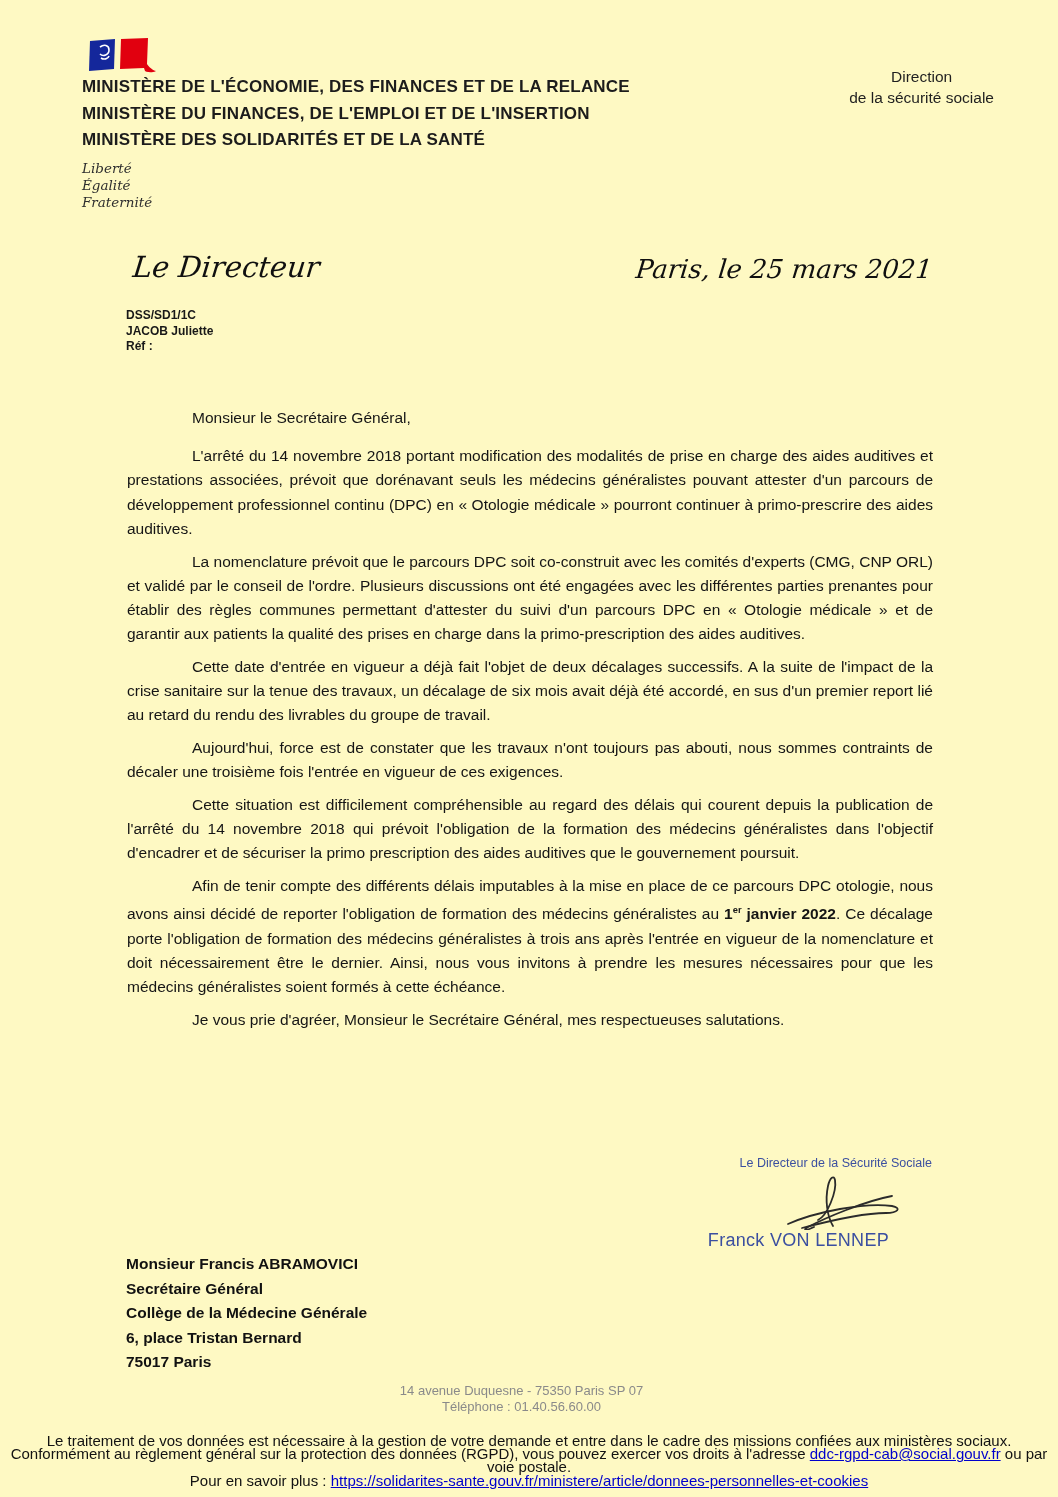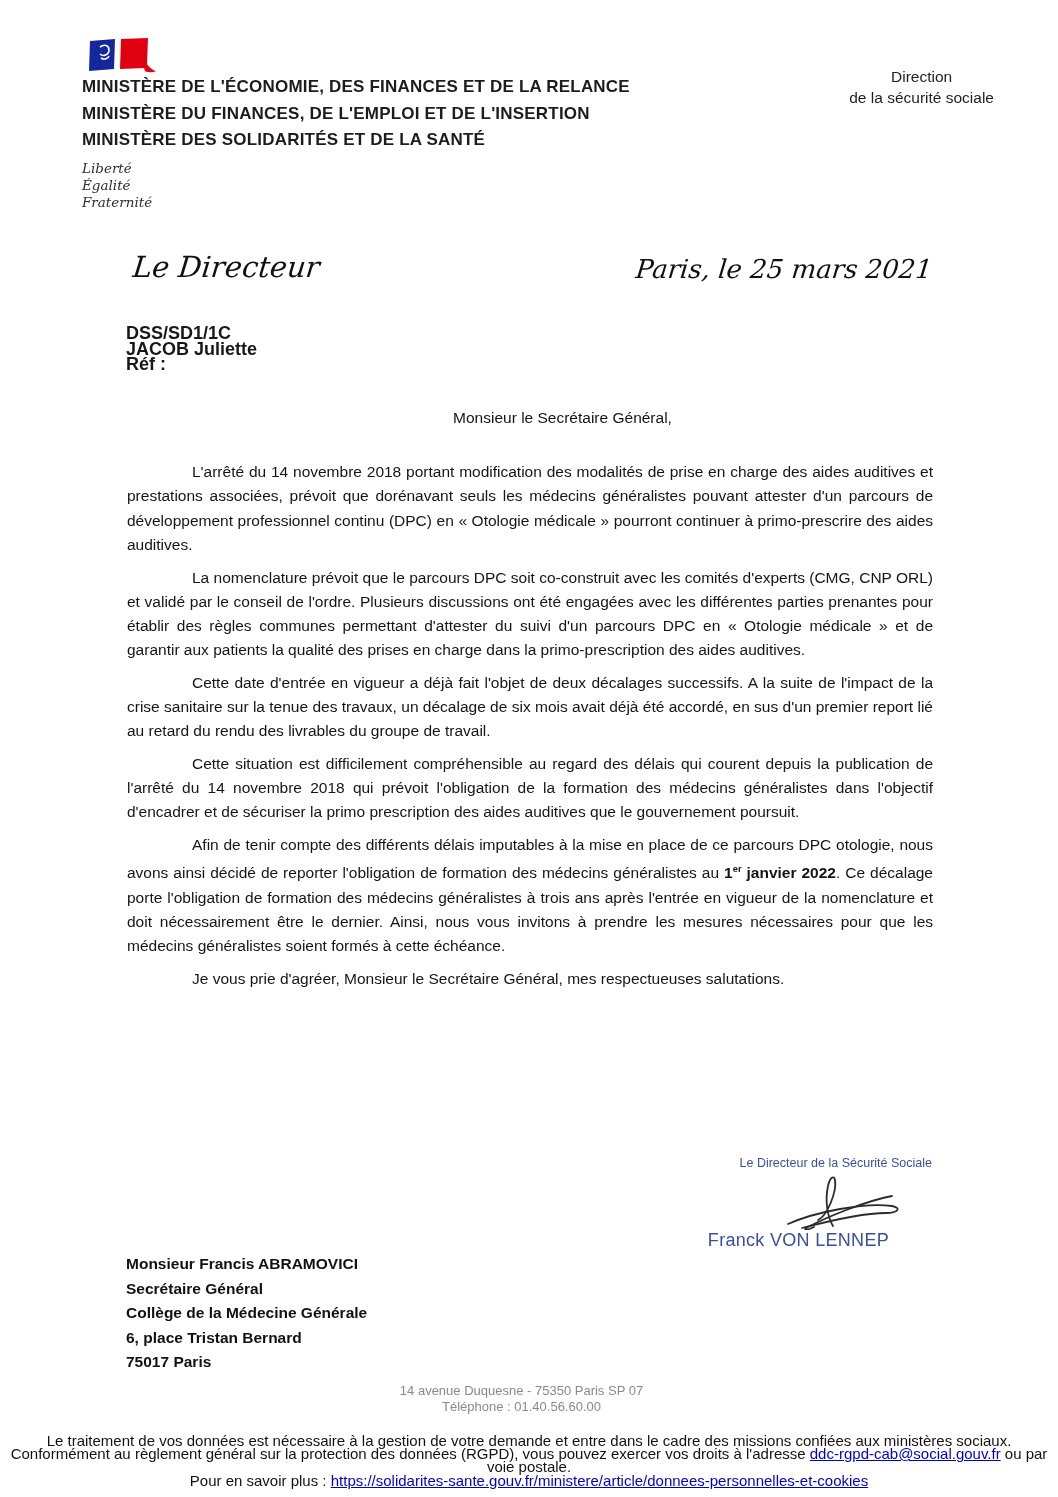--- a/index.html
+++ b/index.html
@@ -1,34 +1,34 @@
 <!DOCTYPE html>
 <html lang="fr"><head>
 <meta charset="utf-8">
 <style>
   html,body{margin:0;padding:0;background:#e8e8e8;}
   .page{
-    position:relative;width:1058px;height:1497px;margin:0 auto;background:#ffffff;
+    position:relative;width:1058px;height:1497px;margin:0 auto;background:#fef9c3;
     overflow:hidden;font-family:"Liberation Sans",sans-serif;color:#1a1a1a;
   }
   
   .logo{position:absolute;left:88px;top:38px;}
   .ministries{position:absolute;left:82px;top:74px;font-weight:bold;font-size:17px;line-height:26.5px;letter-spacing:.2px;color:#1c1c1c;white-space:nowrap;}
   .motto{position:absolute;left:82px;top:160px;font-family:"DejaVu Serif",serif;font-style:italic;font-size:13.5px;line-height:17px;color:#2e2e2e;}
   .direction{position:absolute;right:64px;top:66px;text-align:center;font-size:15.5px;line-height:21px;color:#1f1f1f;}
   
   .script{font-family:"DejaVu Serif",serif;font-style:italic;color:#101010;}
   .sender-title{position:absolute;left:133px;top:250px;font-size:29px;transform:skewX(-6deg);}
   .place-date{position:absolute;right:126px;top:254px;font-size:26px;transform:skewX(-6deg);}
   
-  .ref{position:absolute;left:126px;top:326px;font-size:18px;font-weight:bold;line-height:15.5px;color:#181818;}
+  .ref{position:absolute;left:126px;top:308px;font-size:12px;font-weight:bold;line-height:15.5px;color:#181818;}
   
   .letter-body{position:absolute;left:127px;top:406px;width:806px;font-size:15.5px;line-height:24.2px;text-align:justify;color:#151515;}
   .letter-body p{margin:0 0 8.5px 0;text-indent:65px;}
-  .letter-body p.salutation{margin-bottom:30px;text-align:center;}
+  .letter-body p.salutation{margin-bottom:14px;text-align:left;}
   .sup{font-size:.6em;vertical-align:super;}
   
   .sig-block{position:absolute;right:126px;top:1156px;width:310px;text-align:right;color:#3b4fa0;}
   .sig-title{font-size:12.5px;}
   .sig-scribble{display:block;margin:4px 12px 0 auto;}
   .sig-name{font-size:18px;margin-right:43px;letter-spacing:.3px;}
   
   .recipient{position:absolute;left:126px;top:1252px;font-weight:bold;font-size:15.5px;line-height:24.5px;color:#111;}
   
   .footer{position:absolute;left:0;right:15px;top:1383px;text-align:center;color:#8a8a8a;font-size:13px;line-height:15.5px;}
@@ -73,20 +73,21 @@
     <div>DSS/SD1/1C</div>
     <div>JACOB Juliette</div>
     <div>Réf :</div>
   </div>
 
   <div class="letter-body">
     <p class="salutation">Monsieur le Secrétaire Général,</p>
     <p>L'arrêté du 14 novembre 2018 portant modification des modalités de prise en charge des aides auditives et prestations associées, prévoit que dorénavant seuls les médecins généralistes pouvant attester d'un parcours de développement professionnel continu (DPC) en « Otologie médicale » pourront continuer à primo-prescrire des aides auditives.</p>
     <p>La nomenclature prévoit que le parcours DPC soit co-construit avec les comités d'experts (CMG, CNP ORL) et validé par le conseil de l'ordre. Plusieurs discussions ont été engagées avec les différentes parties prenantes pour établir des règles communes permettant d'attester du suivi d'un parcours DPC en « Otologie médicale » et de garantir aux patients la qualité des prises en charge dans la primo-prescription des aides auditives.</p>
     <p>Cette date d'entrée en vigueur a déjà fait l'objet de deux décalages successifs. A la suite de l'impact de la crise sanitaire sur la tenue des travaux, un décalage de six mois avait déjà été accordé, en sus d'un premier report lié au retard du rendu des livrables du groupe de travail.</p>
+    <p>Aujourd'hui, force est de constater que les travaux n'ont toujours pas abouti, nous sommes contraints de décaler une troisième fois l'entrée en vigueur de ces exigences.</p>
     <p>Cette situation est difficilement compréhensible au regard des délais qui courent depuis la publication de l'arrêté du 14 novembre 2018 qui prévoit l'obligation de la formation des médecins généralistes dans l'objectif d'encadrer et de sécuriser la primo prescription des aides auditives que le gouvernement poursuit.</p>
     <p><span>Afin de tenir compte des différents délais imputables à la mise en place de ce parcours DPC otologie, nous avons ainsi décidé de reporter l'obligation de formation des médecins généralistes au </span><b><span>1</span><span class="sup">er</span><span> janvier 2022</span></b><span>. Ce décalage porte l'obligation de formation des médecins généralistes à trois ans après l'entrée en vigueur de la nomenclature et doit nécessairement être le dernier. Ainsi, nous vous invitons à prendre les mesures nécessaires pour que les médecins généralistes soient formés à cette échéance.</span></p>
     <p>Je vous prie d'agréer, Monsieur le Secrétaire Général, mes respectueuses salutations.</p>
   </div>
 
   <div class="sig-block">
     <div class="sig-title">Le Directeur de la Sécurité Sociale</div>
     <svg class="sig-scribble" width="140" height="56" viewBox="0 0 140 56">
       <g stroke="#2b2b2b" stroke-width="1.8" fill="none" stroke-linecap="round">
         <path d="M38,46 C47,42 57,18 55,6 C54,1 50,3 48,12 C45,26 47,42 53,52"></path>

